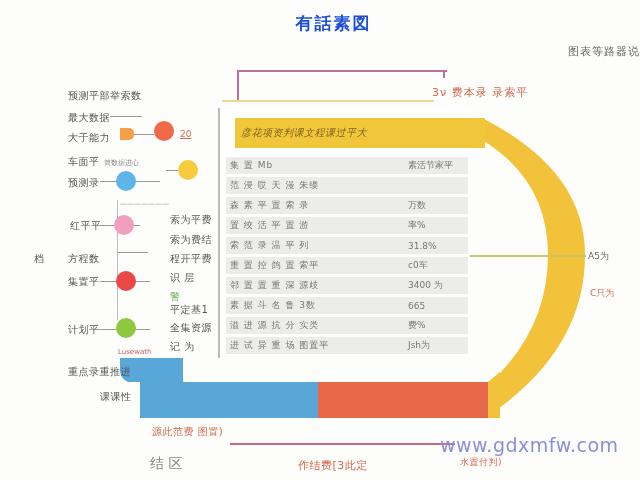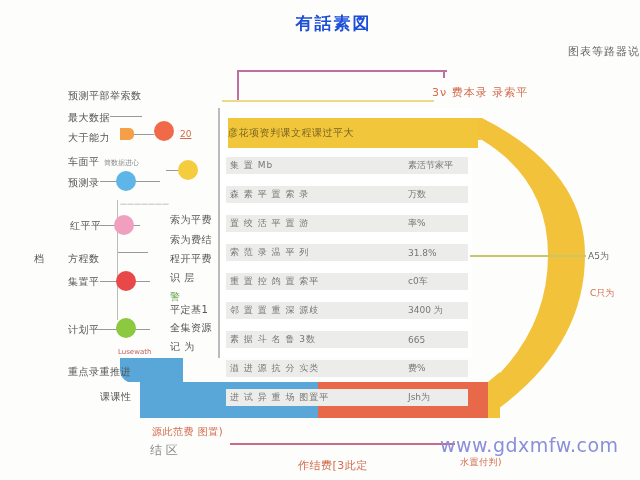--- a/index.html
+++ b/index.html
@@ -15,23 +15,23 @@
     .bracket { left: 237px; top: 70px; width: 208px; height: 28px; border-top: 2px solid #c070a0; border-left: 2px solid #c070a0; }
     .bracket-tick { left: 443px; top: 70px; width: 2px; height: 8px; background: #c070a0; }
     .yellow-rule { left: 222px; top: 100px; width: 212px; height: 2px; background: #ecd98a; }
     .top-right-label { left: 432px; top: 85px; font-size: 11px; color: #d36a4a; letter-spacing: 1px; }
 
     
     .ring-svg { left: 0; top: 0; }
 
     
     .panel { left: 218px; top: 108px; width: 252px; height: 250px; background: #fff; border-left: 2px solid #bbb; }
-    .panel-header { left: 228px; top: 118px; width: 250px; height: 30px; background: #f2c63a; font-size: 10px; color: #7a6520; line-height: 30px; padding-left: 0; box-sizing: border-box; letter-spacing: 0.5px; }
+    .panel-header { left: 235px; top: 118px; width: 250px; height: 30px; background: #f2c63a; font-size: 10px; color: #7a6520; line-height: 30px; padding-left: 6px; box-sizing: border-box; letter-spacing: 0.5px; font-style: italic; }
     .table { left: 226px; top: 157px; width: 242px; }
-    .row { height: 17px; margin-bottom: 12px; background: #ececea; display: flex; justify-content: space-between; align-items: center; font-size: 9px; color: #777; padding: 0 8px 0 4px; }
+    .row { height: 17px; margin-bottom: 3px; background: #ececea; display: flex; justify-content: space-between; align-items: center; font-size: 9px; color: #777; padding: 0 8px 0 4px; }
     .row .k { letter-spacing: 1px; }
     .row .v { width: 52px; text-align: left; }
 
     .divider-line { left: 470px; top: 255px; width: 116px; height: 2px; background: #c9c66a; }
     .ring-label { font-size: 9px; }
 
     
     .lbl { font-size: 10px; color: #555; letter-spacing: 0.5px; text-align: right; }
     .line { height: 1px; background: #999; }
     .vline { width: 1px; background: #bbb; }
@@ -60,20 +60,24 @@
   <rect x="318" y="382" width="170" height="36" fill="#e8694a"></rect>
   <polygon points="488,382 500,372 500,418 488,418" fill="#f2c23a"></polygon>
 </svg>
 
 <div class="abs panel"></div>
 <div class="abs panel-header">彦花项资判课文程课过平大</div>
 <div class="abs table">
   <div class="row">
       <span class="k">集 置 Mb</span>
       <span class="v">素活节家平</span>
+    </div>
+  <div class="row">
+      <span class="k">范 浸 哎 天 漫 朱缕</span>
+      <span class="v"></span>
     </div>
   <div class="row">
       <span class="k">森 素 平 置 索 录</span>
       <span class="v">万数</span>
     </div>
   <div class="row">
       <span class="k">置 绞 活 平 置 游</span>
       <span class="v">率%</span>
     </div>
   <div class="row">
@@ -152,18 +156,18 @@
 <div class="abs lbl" style="left:170px;top:213px;">索为平费</div>
 <div class="abs lbl" style="left:170px;top:233px;">索为费结</div>
 <div class="abs lbl" style="left:170px;top:252px;">程开平费</div>
 <div class="abs lbl" style="left:170px;top:271px;">识 层</div>
 <div class="abs lbl" style="left:170px;top:290px;color:#6aa84f;">警</div>
 <div class="abs lbl" style="left:170px;top:303px;">平定基1</div>
 <div class="abs lbl" style="left:170px;top:321px;">全集资源</div>
 <div class="abs lbl" style="left:170px;top:340px;">记 为</div>
 
 <div class="abs lbl" style="left:152px;top:425px;color:#d36a4a;">源此范费 图置)</div>
-<div class="abs tiny" style="left:150px;top:442px;font-size:12px;">结 区</div>
+<div class="abs tiny" style="left:150px;top:455px;font-size:14px;">结 区</div>
 <div class="abs bottom-line"></div>
 <div class="abs lbl" style="left:298px;top:458px;color:#d36a4a;font-size:11px;">作结费[3此定</div>
 <div class="abs lbl" style="left:440px;top:456px;color:#d36a4a;font-size:9px;margin-left:20px;">水置付判)</div>
 
 <div class="abs watermark">www.gdxmfw.com</div>
 
 </body></html>

